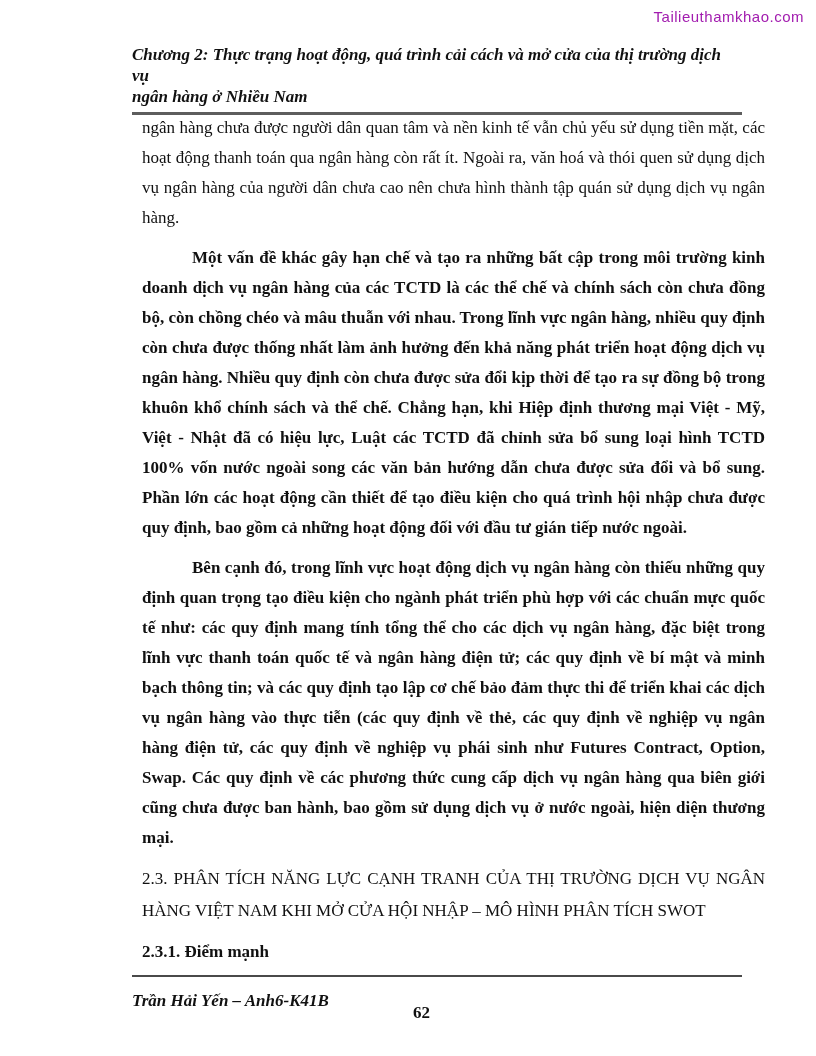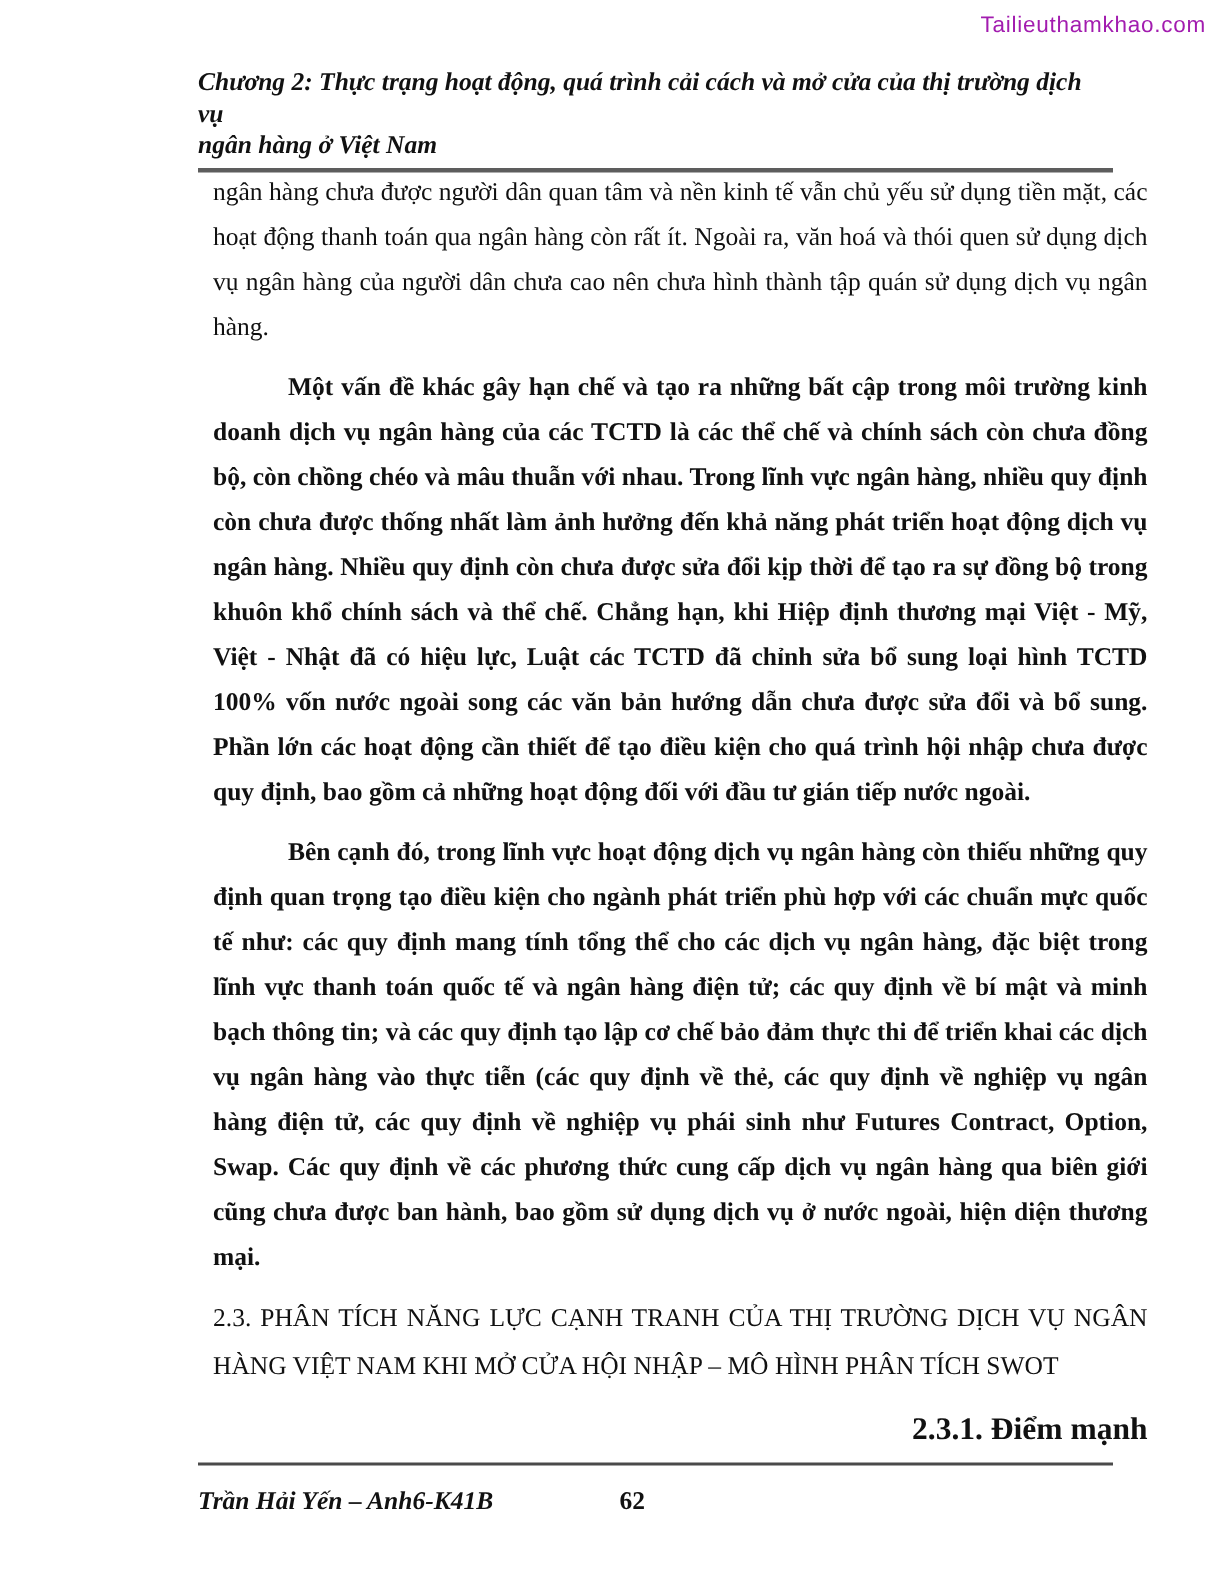--- a/index.html
+++ b/index.html
@@ -42,53 +42,53 @@
   .body-block p.indent { text-indent: 50px; font-weight: bold; }
   .section-heading {
     margin-top: 35px;
     font-size: 17px;
     line-height: 32px;
     text-align: justify;
     font-weight: normal;
   }
   .subsection-heading {
     margin-top: 0;
-    font-size: 21px;
+    font-size: 17px;
     line-height: 30px;
     font-weight: bold;
-    text-align: right;
+    text-align: left;
   }
   .footer {
     position: absolute;
     left: 132px; top: 975px;
     width: 610px;
     border-top: 2.5px solid #4a4a4a;
     padding-top: 14px;
   }
   .footer-row { position: relative; height: 24px; }
   .footer-author {
     position: absolute; left: 0; top: 0;
     font-weight: bold; font-style: italic;
     font-size: 17px;
   }
   .footer-page {
-    position: absolute; left: 281px; top: 0;
+    position: absolute; left: 281px; top: 12px;
     font-weight: bold;
     font-size: 17px;
     font-family: Liberation Serif, serif;
   }
 </style>
 </head>
 <body>
 
 <div class="watermark">Tailieuthamkhao.com</div>
 
 <div class="header">
   <div>Chương 2: Thực trạng hoạt động, quá trình cải cách và mở cửa của thị trường dịch vụ</div>
-  <div>ngân hàng ở Việt Nam</div>
+  <div>ngân hàng ở Nhiều Nam</div>
 </div>
 
 <div class="body-block">
   <p>ngân hàng chưa được người dân quan tâm và nền kinh tế vẫn chủ yếu sử dụng tiền mặt, các hoạt động thanh toán qua ngân hàng còn rất ít. Ngoài ra, văn hoá và thói quen sử dụng dịch vụ ngân hàng của người dân chưa cao nên chưa hình thành tập quán sử dụng dịch vụ ngân hàng.</p>
   <p class="indent">Một vấn đề khác gây hạn chế và tạo ra những bất cập trong môi trường kinh doanh dịch vụ ngân hàng của các TCTD là các thể chế và chính sách còn chưa đồng bộ, còn chồng chéo và mâu thuẫn với nhau. Trong lĩnh vực ngân hàng, nhiều quy định còn chưa được thống nhất làm ảnh hưởng đến khả năng phát triển hoạt động dịch vụ ngân hàng. Nhiều quy định còn chưa được sửa đổi kịp thời để tạo ra sự đồng bộ trong khuôn khổ chính sách và thể chế. Chẳng hạn, khi Hiệp định thương mại Việt - Mỹ, Việt - Nhật đã có hiệu lực, Luật các TCTD đã chỉnh sửa bổ sung loại hình TCTD 100% vốn nước ngoài song các văn bản hướng dẫn chưa được sửa đổi và bổ sung. Phần lớn các hoạt động cần thiết để tạo điều kiện cho quá trình hội nhập chưa được quy định, bao gồm cả những hoạt động đối với đầu tư gián tiếp nước ngoài.</p>
   <p class="indent">Bên cạnh đó, trong lĩnh vực hoạt động dịch vụ ngân hàng còn thiếu những quy định quan trọng tạo điều kiện cho ngành phát triển phù hợp với các chuẩn mực quốc tế như: các quy định mang tính tổng thể cho các dịch vụ ngân hàng, đặc biệt trong lĩnh vực thanh toán quốc tế và ngân hàng điện tử; các quy định về bí mật và minh bạch thông tin; và các quy định tạo lập cơ chế bảo đảm thực thi để triển khai các dịch vụ ngân hàng vào thực tiễn (các quy định về thẻ, các quy định về nghiệp vụ ngân hàng điện tử, các quy định về nghiệp vụ phái sinh như Futures Contract, Option, Swap. Các quy định về các phương thức cung cấp dịch vụ ngân hàng qua biên giới cũng chưa được ban hành, bao gồm sử dụng dịch vụ ở nước ngoài, hiện diện thương mại.</p>
 
   <p class="section-heading">2.3. PHÂN TÍCH NĂNG LỰC CẠNH TRANH CỦA THỊ TRƯỜNG DỊCH VỤ NGÂN HÀNG VIỆT NAM KHI MỞ CỬA HỘI NHẬP – MÔ HÌNH PHÂN TÍCH SWOT</p>
 
   <p class="subsection-heading">2.3.1. Điểm mạnh</p>

